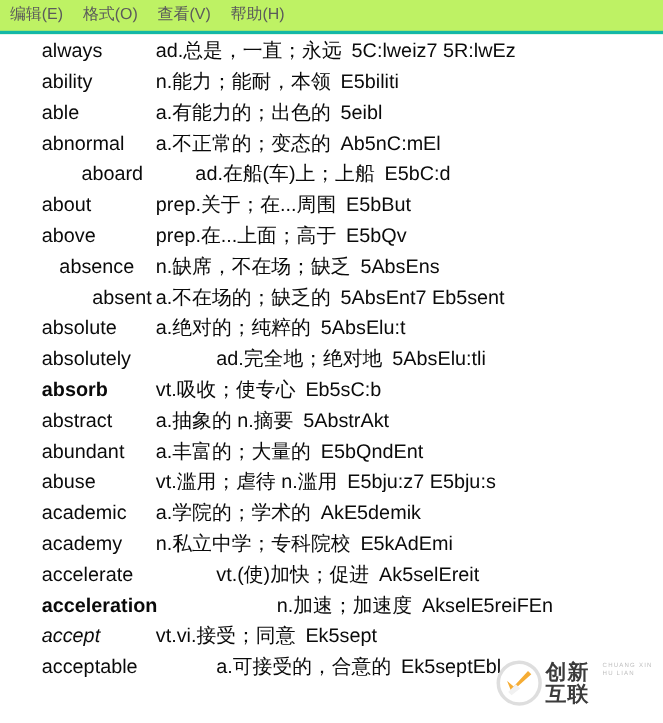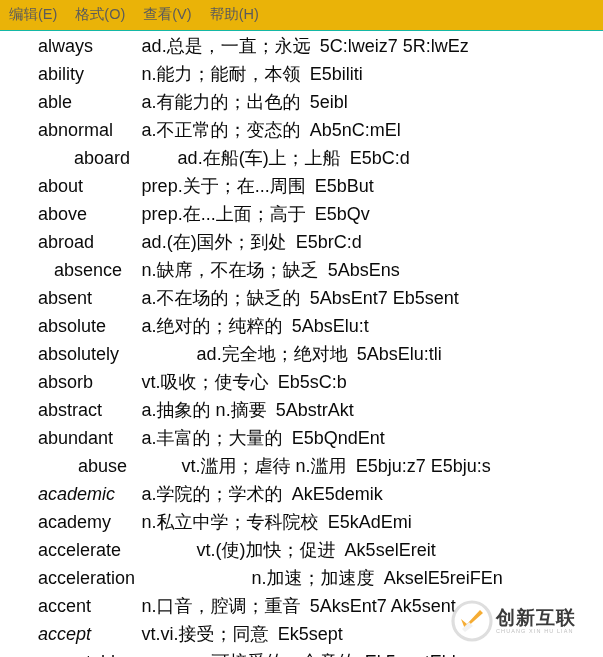--- a/index.html
+++ b/index.html
@@ -15,22 +15,22 @@
     position: relative;
   }
 
   
   #menubar {
     height: 31px;
     box-sizing: border-box;
     display: flex;
     align-items: center;
     padding-left: 9px;
-    background: #eab308;
-    border-bottom: 1px solid #14b8a6;
+    background: #bef264;
+    border-bottom: 3px solid #14b8a6;
     position: relative;
     z-index: 5;
   }
   .menu-item {
     font-size: 14.5px;
     color: #5b5b5b;
     padding: 2px 9px 3px 0px;
     margin-right: 9px;
     white-space: nowrap;
     cursor: default;
@@ -90,21 +90,21 @@
   }
   #wm-logo {
     position: relative;
     width: 44px;
     height: 44px;
     flex: 0 0 44px;
   }
   #wm-text {
     margin-left: 2px;
     display: flex;
-    flex-direction: column;
+    flex-direction: row;
     justify-content: center;
   }
   #wm-cn {
     font-size: 19px;
     font-weight: bold;
     color: #2b2b2b;
     letter-spacing: 1px;
     line-height: 20px;
     font-family: "DejaVu Sans", sans-serif;
   }
@@ -128,34 +128,32 @@
 
 <div id="doc">
   <div id="lines">
       <div class="line"><span class="w" style="min-width: 100px;">always</span> <span class="d">ad.总是，一直；永远</span> <span class="p">5C:lweiz7 5R:lwEz</span></div>
       <div class="line"><span class="w" style="min-width: 100px;">ability</span> <span class="d">n.能力；能耐，本领</span> <span class="p">E5biliti</span></div>
       <div class="line"><span class="w" style="min-width: 100px;">able</span> <span class="d">a.有能力的；出色的</span> <span class="p">5eibl</span></div>
       <div class="line"><span class="w" style="min-width: 100px;">abnormal</span> <span class="d">a.不正常的；变态的</span> <span class="p">Ab5nC:mEl</span></div>
       <div class="line"><span class="w" style="min-width: 100px; margin-left: 36px;">aboard</span> <span class="d">ad.在船(车)上；上船</span> <span class="p">E5bC:d</span></div>
       <div class="line"><span class="w" style="min-width: 100px;">about</span> <span class="d">prep.关于；在...周围</span> <span class="p">E5bBut</span></div>
       <div class="line"><span class="w" style="min-width: 100px;">above</span> <span class="d">prep.在...上面；高于</span> <span class="p">E5bQv</span></div>
-      <div class="line"><span class="w" style="min-width: 100px;">abroad</span> <span class="d">ad.(在)国外；到处</span> <span class="p">E5brC:d</span></div>
       <div class="line"><span class="w" style="min-width: 100px; text-align: center;">absence</span> <span class="d">n.缺席，不在场；缺乏</span> <span class="p">5AbsEns</span></div>
-      <div class="line"><span class="w" style="min-width: 100px;">absent</span> <span class="d">a.不在场的；缺乏的</span> <span class="p">5AbsEnt7 Eb5sent</span></div>
+      <div class="line"><span class="w" style="min-width: 100px; text-align: right;">absent</span> <span class="d">a.不在场的；缺乏的</span> <span class="p">5AbsEnt7 Eb5sent</span></div>
       <div class="line"><span class="w" style="min-width: 100px;">absolute</span> <span class="d">a.绝对的；纯粹的</span> <span class="p">5AbsElu:t</span></div>
       <div class="line"><span class="w" style="min-width: 155px;">absolutely</span> <span class="d">ad.完全地；绝对地</span> <span class="p">5AbsElu:tli</span></div>
-      <div class="line"><span class="w" style="min-width: 100px;">absorb</span> <span class="d">vt.吸收；使专心</span> <span class="p">Eb5sC:b</span></div>
+      <div class="line"><span class="w" style="min-width: 100px; font-weight: bold;">absorb</span> <span class="d">vt.吸收；使专心</span> <span class="p">Eb5sC:b</span></div>
       <div class="line"><span class="w" style="min-width: 100px;">abstract</span> <span class="d">a.抽象的 n.摘要</span> <span class="p">5AbstrAkt</span></div>
       <div class="line"><span class="w" style="min-width: 100px;">abundant</span> <span class="d">a.丰富的；大量的</span> <span class="p">E5bQndEnt</span></div>
-      <div class="line"><span class="w" style="min-width: 100px; margin-left: 40px;">abuse</span> <span class="d">vt.滥用；虐待 n.滥用</span> <span class="p">E5bju:z7 E5bju:s</span></div>
-      <div class="line"><span class="w" style="min-width: 100px; font-style: italic;">academic</span> <span class="d">a.学院的；学术的</span> <span class="p">AkE5demik</span></div>
+      <div class="line"><span class="w" style="min-width: 100px;">abuse</span> <span class="d">vt.滥用；虐待 n.滥用</span> <span class="p">E5bju:z7 E5bju:s</span></div>
+      <div class="line"><span class="w" style="min-width: 100px;">academic</span> <span class="d">a.学院的；学术的</span> <span class="p">AkE5demik</span></div>
       <div class="line"><span class="w" style="min-width: 100px;">academy</span> <span class="d">n.私立中学；专科院校</span> <span class="p">E5kAdEmi</span></div>
       <div class="line"><span class="w" style="min-width: 155px;">accelerate</span> <span class="d">vt.(使)加快；促进</span> <span class="p">Ak5selEreit</span></div>
-      <div class="line"><span class="w" style="min-width: 210px;">acceleration</span> <span class="d">n.加速；加速度</span> <span class="p">AkselE5reiFEn</span></div>
-      <div class="line"><span class="w" style="min-width: 100px;">accent</span> <span class="d">n.口音，腔调；重音</span> <span class="p">5AksEnt7 Ak5sent</span></div>
+      <div class="line"><span class="w" style="min-width: 210px; font-weight: bold;">acceleration</span> <span class="d">n.加速；加速度</span> <span class="p">AkselE5reiFEn</span></div>
       <div class="line"><span class="w" style="min-width: 100px; font-style: italic;">accept</span> <span class="d">vt.vi.接受；同意</span> <span class="p">Ek5sept</span></div>
       <div class="line"><span class="w" style="min-width: 155px;">acceptable</span> <span class="d">a.可接受的，合意的</span> <span class="p">Ek5septEbl</span></div>
     </div>
 </div>
 
 <div id="watermark">
   <div id="wm-logo">
     <svg width="44" height="44" viewBox="0 0 44 44" aria-hidden="true">
       <circle cx="22" cy="22" r="19" fill="none" stroke="#dcdcdc" stroke-width="3.2"></circle>
       <path d="M30 11 L17 25 L11 20 L15 30 L33 14 Z" fill="#f5a623"></path>

